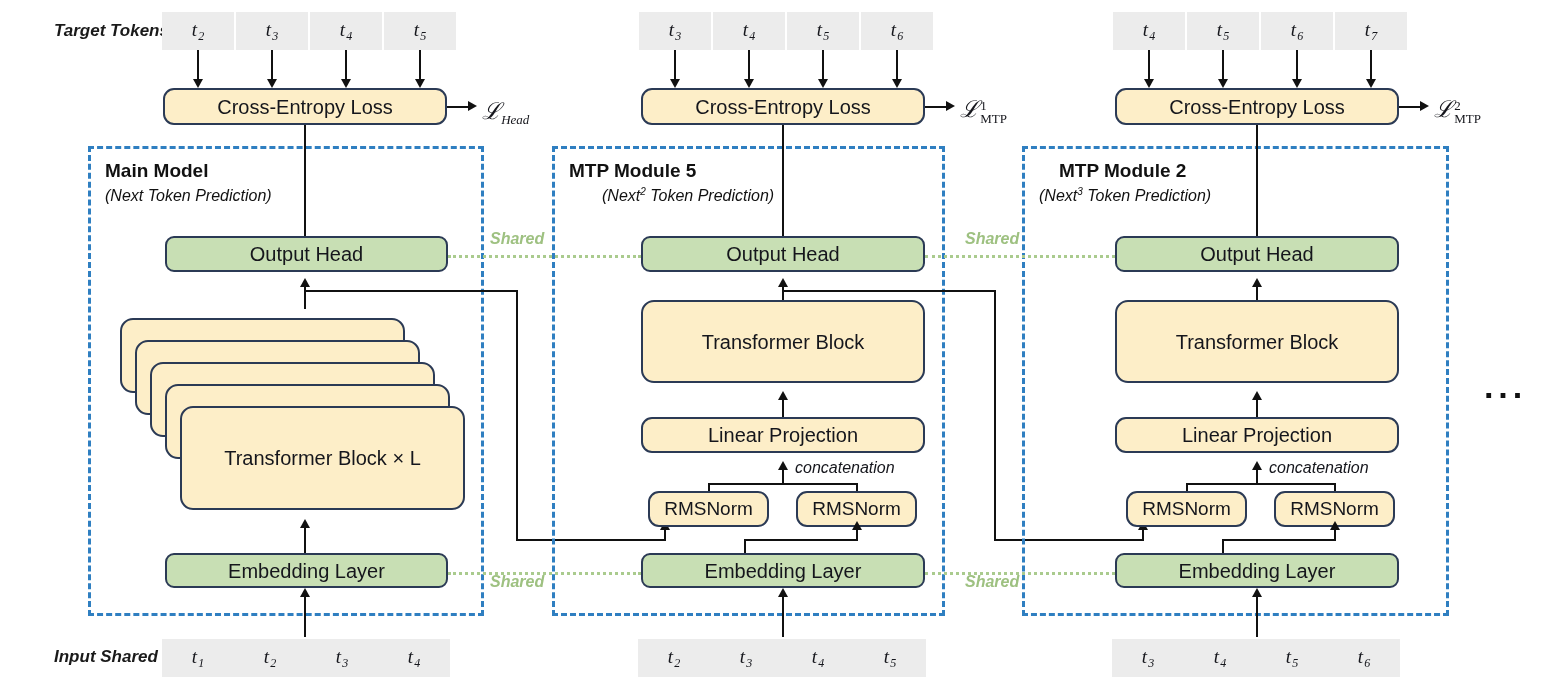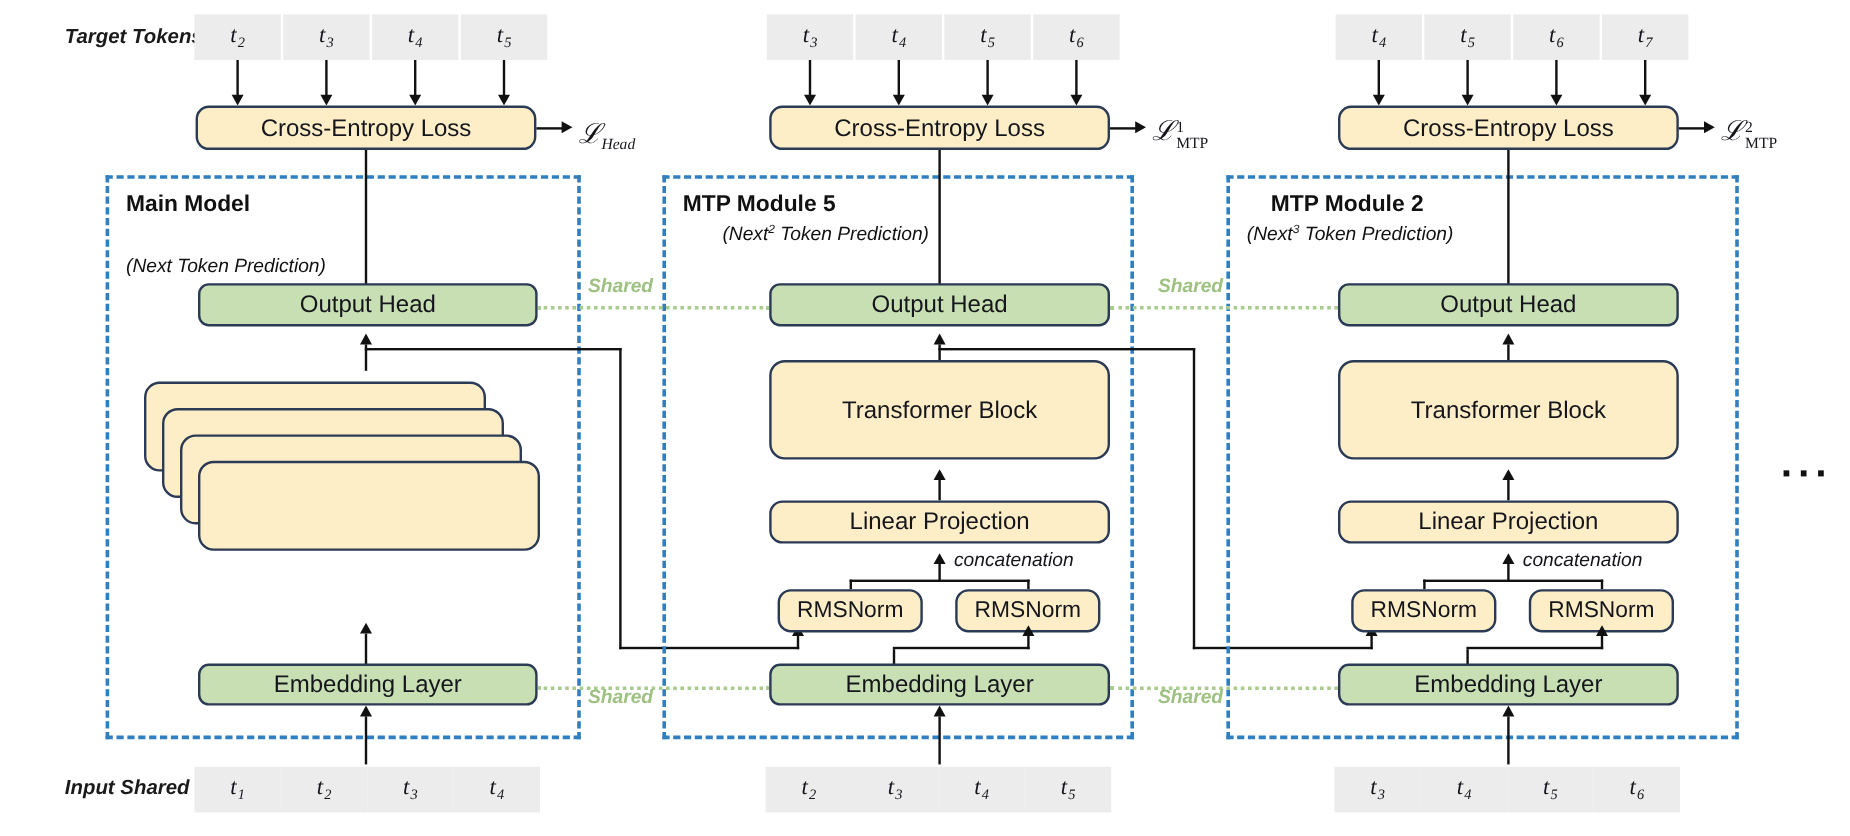--- a/index.html
+++ b/index.html
@@ -100,21 +100,21 @@
     <span>Cross-Entropy Loss</span>
   </div>
   <div class="hl" style="left:447px;top:105.5px;width:22px;"></div>
   <div class="arrow-right" style="left:468px;top:101px;"></div>
   <div class="loss" style="left:482px;top:94px;">
     <span class="scr">ℒ</span><span class="sb ital" style="vertical-align:-5px;">Head</span>
   </div>
 
   <div class="module" style="left:88px;top:146px;width:396px;height:470px;"></div>
   <div class="mod-title" style="left:105px;top:160px;">Main Model</div>
-  <div class="mod-sub" style="left:105px;top:186px;margin-top:26px;">
+  <div class="mod-sub" style="left:105px;top:186px;">
     <span>(Next</span><sup></sup><span> Token Prediction)</span>
   </div>
 
   <div class="vl" style="left:304px;top:125px;height:113px;"></div>
 
   <div class="nbox green" style="left:165px;top:236px;width:283px;height:36px;">
     <span>Output Head</span>
   </div>
 
   <div class="vl" style="left:304px;top:287px;height:22px;"></div>
@@ -123,20 +123,23 @@
   <div class="hl" style="left:304px;top:290px;width:214px;"></div>
   <div class="vl" style="left:516px;top:290px;height:251px;"></div>
   <div class="hl" style="left:516px;top:539px;width:150px;"></div>
   <div class="vl" style="left:664px;top:529px;height:12px;"></div>
   <div class="arrow-up" style="left:659.5px;top:521px;"></div>
 
   <div class="stackcard" style="left:120px;top:318px;width:285px;height:75px;"></div>
   <div class="stackcard" style="left:135px;top:340px;width:285px;height:75px;"></div>
   <div class="stackcard" style="left:150px;top:362px;width:285px;height:75px;"></div>
   <div class="stackcard" style="left:165px;top:384px;width:285px;height:75px;"></div>
+  <div class="nbox yellow" style="left:180px;top:406px;width:285px;height:104px;border-radius:13px;">
+    <span>Transformer Block × L</span>
+  </div>
 
   <div class="vl" style="left:304px;top:528px;height:26px;"></div>
   <div class="arrow-up" style="left:299.5px;top:519px;"></div>
 
   <div class="nbox green" style="left:165px;top:553px;width:283px;height:35px;">
     <span>Embedding Layer</span>
   </div>
 
   <div class="vl" style="left:304px;top:597px;height:40px;"></div>
   <div class="arrow-up" style="left:299.5px;top:588px;"></div>

